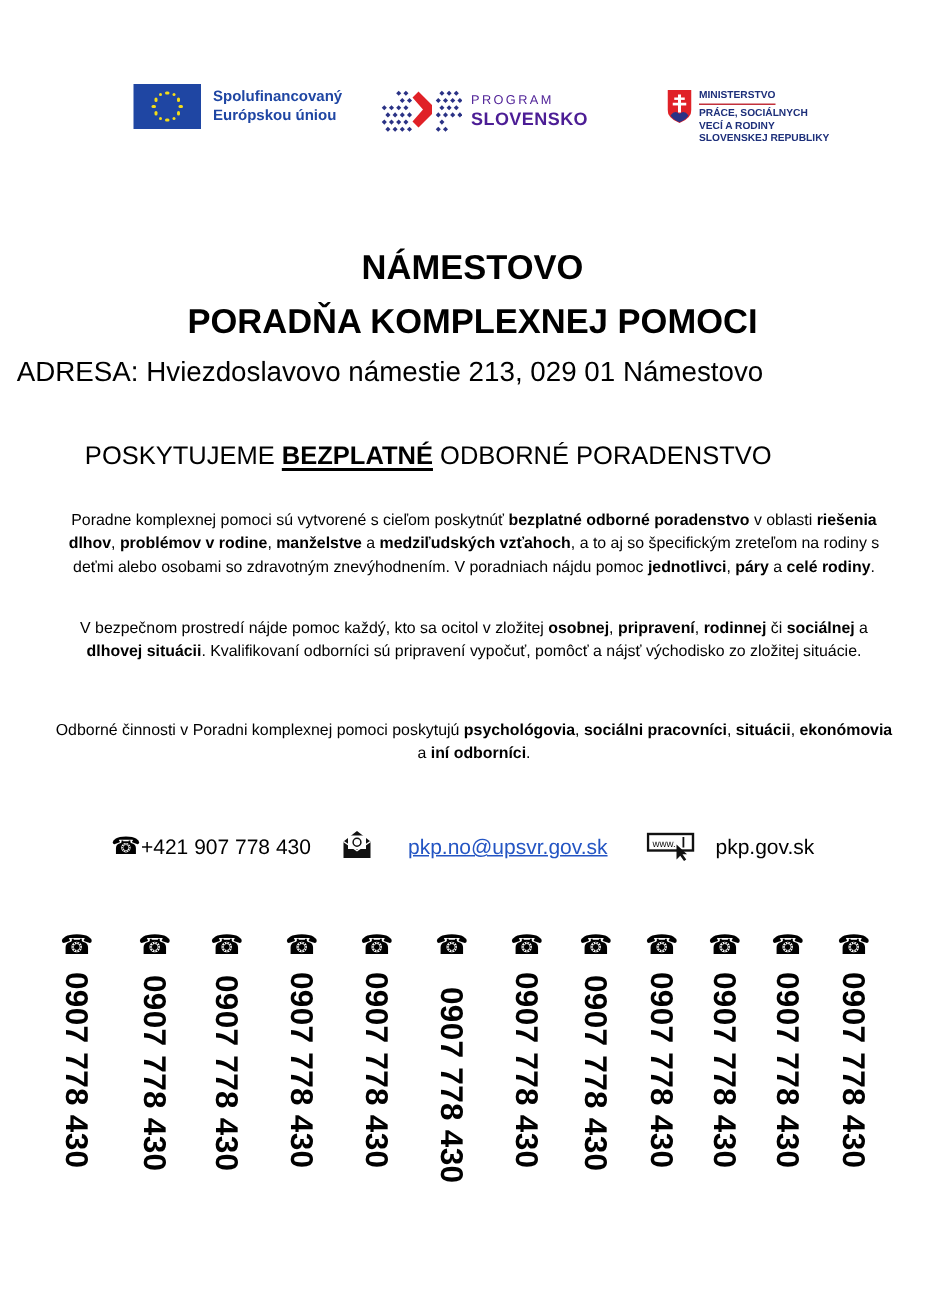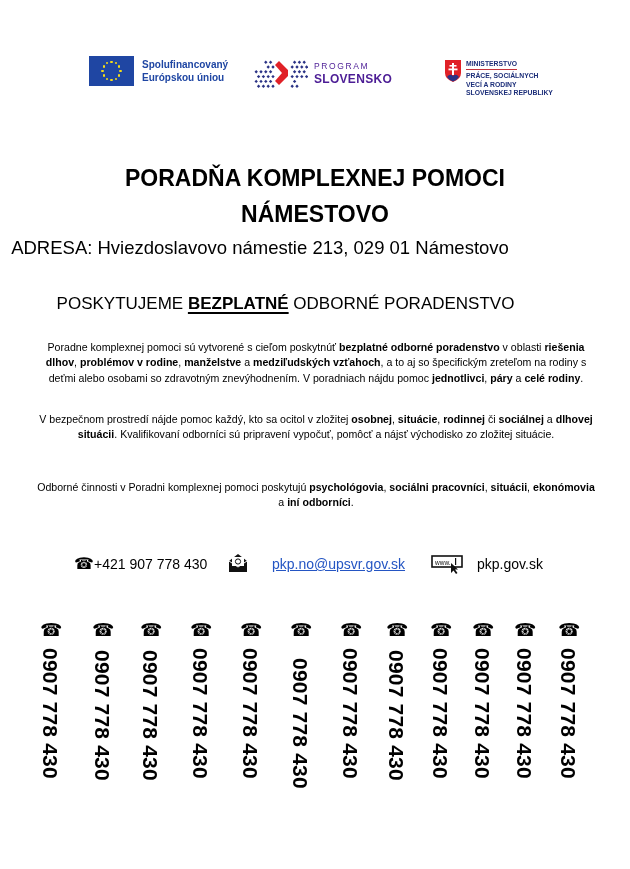--- a/index.html
+++ b/index.html
@@ -132,30 +132,30 @@
     <div class="min-text">
       <div><span class="first">MINISTERSTVO</span></div>
       <div>PRÁCE, SOCIÁLNYCH</div>
       <div>VECÍ A RODINY</div>
       <div>SLOVENSKEJ REPUBLIKY</div>
     </div>
   </div>
 </div>
 
 <div class="title">
+  <div>NÁMESTOVO</div>
   <div>PORADŇA KOMPLEXNEJ POMOCI</div>
-  <div>NÁMESTOVO</div>
 </div>
 
 <div class="address">ADRESA: Hviezdoslavovo námestie 213, 029 01 Námestovo</div>
 
 <div class="subtitle"><span>POSKYTUJEME </span><b>BEZPLATNÉ</b><span> ODBORNÉ PORADENSTVO</span></div>
 
 <div class="para p1"><span>Poradne komplexnej pomoci sú vytvorené s cieľom poskytnúť </span><b>bezplatné odborné poradenstvo</b><span> v oblasti </span><b>riešenia dlhov</b><span>, </span><b>problémov v rodine</b><span>, </span><b>manželstve</b><span> a </span><b>medziľudských vzťahoch</b><span>, a to aj so špecifickým zreteľom na rodiny s deťmi alebo osobami so zdravotným znevýhodnením. V poradniach nájdu pomoc </span><b>jednotlivci</b><span>, </span><b>páry</b><span> a </span><b>celé rodiny</b><span>.</span></div>
-<div class="para p2"><span>V bezpečnom prostredí nájde pomoc každý, kto sa ocitol v zložitej </span><b>osobnej</b><span>, </span><b>situácie</b><span>, </span><b>rodinnej</b><span> či </span><b>sociálnej</b><span> a </span><b>dlhovej situácii</b><span>. Kvalifikovaní odborníci sú pripravení vypočuť, pomôcť a nájsť východisko zo zložitej situácie.</span></div>
+<div class="para p2"><span>V bezpečnom prostredí nájde pomoc každý, kto sa ocitol v zložitej </span><b>osobnej</b><span>, </span><b>pripravení</b><span>, </span><b>rodinnej</b><span> či </span><b>sociálnej</b><span> a </span><b>dlhovej situácii</b><span>. Kvalifikovaní odborníci sú pripravení vypočuť, pomôcť a nájsť východisko zo zložitej situácie.</span></div>
 <div class="para p3"><span>Odborné činnosti v Poradni komplexnej pomoci poskytujú </span><b>psychológovia</b><span>, </span><b>sociálni pracovníci</b><span>, </span><b>situácii</b><span>, </span><b>ekonómovia</b><span> a </span><b>iní odborníci</b><span>.</span></div>
 
 <div class="contact">
   <span class="phone-ico">☎</span>
   <span class="phone-txt">+421 907 778 430</span>
   <svg class="mail-ico" viewBox="0 0 20 20">
     <path d="M1,8 L10,1 L19,8 V19 H1 Z" fill="#111"></path>
     <rect x="4" y="4" width="12" height="9" fill="#fff"></rect>
     <circle cx="10" cy="8.5" r="2.6" fill="none" stroke="#111" stroke-width="1"></circle>
     <path d="M1,8 L10,14 L19,8" fill="none" stroke="#fff" stroke-width="1"></path>

